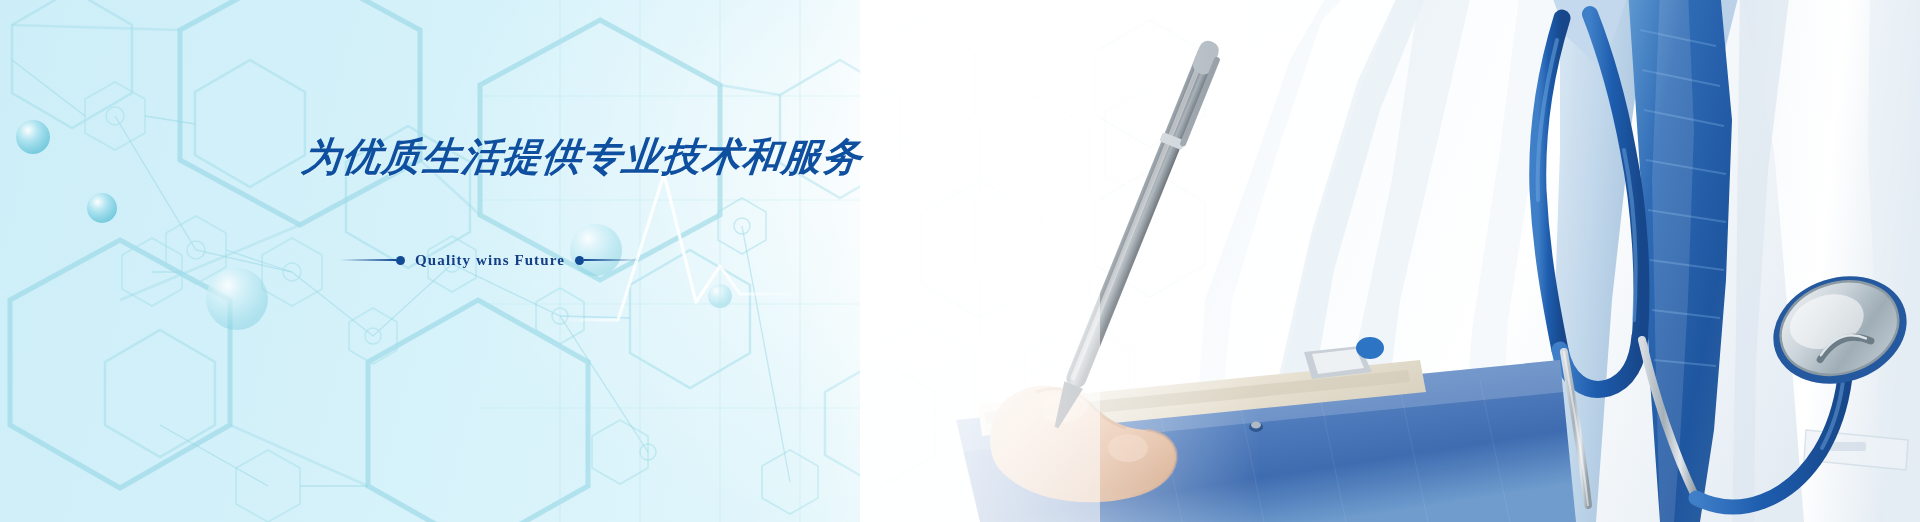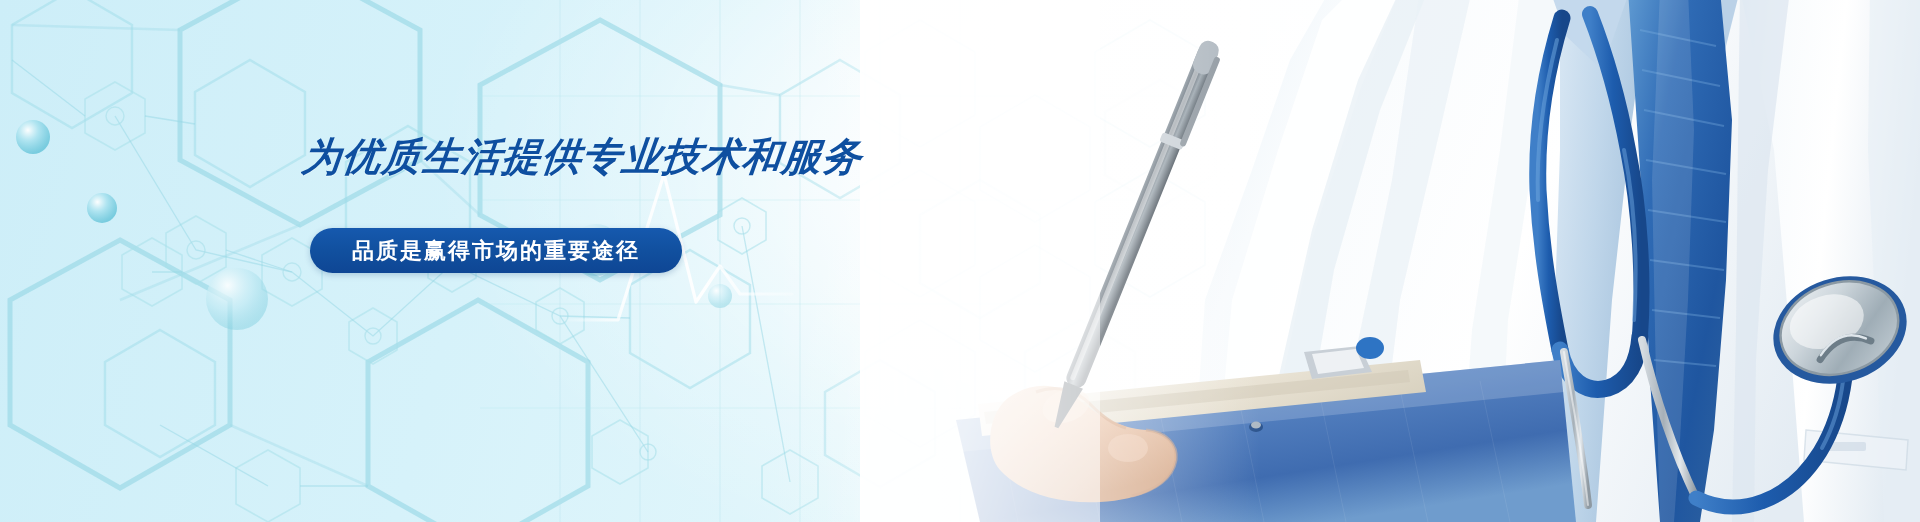--- a/index.html
+++ b/index.html
@@ -428,19 +428,16 @@
     <div class="headline">为优质生活提供专业技术和服务</div>
 
     <div class="tagline-row">
       <span class="tag-line-left"></span>
       <span class="tag-dot"></span>
       <span class="tagline-text">Quality wins Future</span>
       <span class="tag-dot"></span>
       <span class="tag-line-right"></span>
     </div>
 
-    <button class="cta-button">
-      <span class="cta-label">品质是赢得市场的重要途径</span>
-    </button>
 
   </div>
 
 </div>
 
 </body></html>

